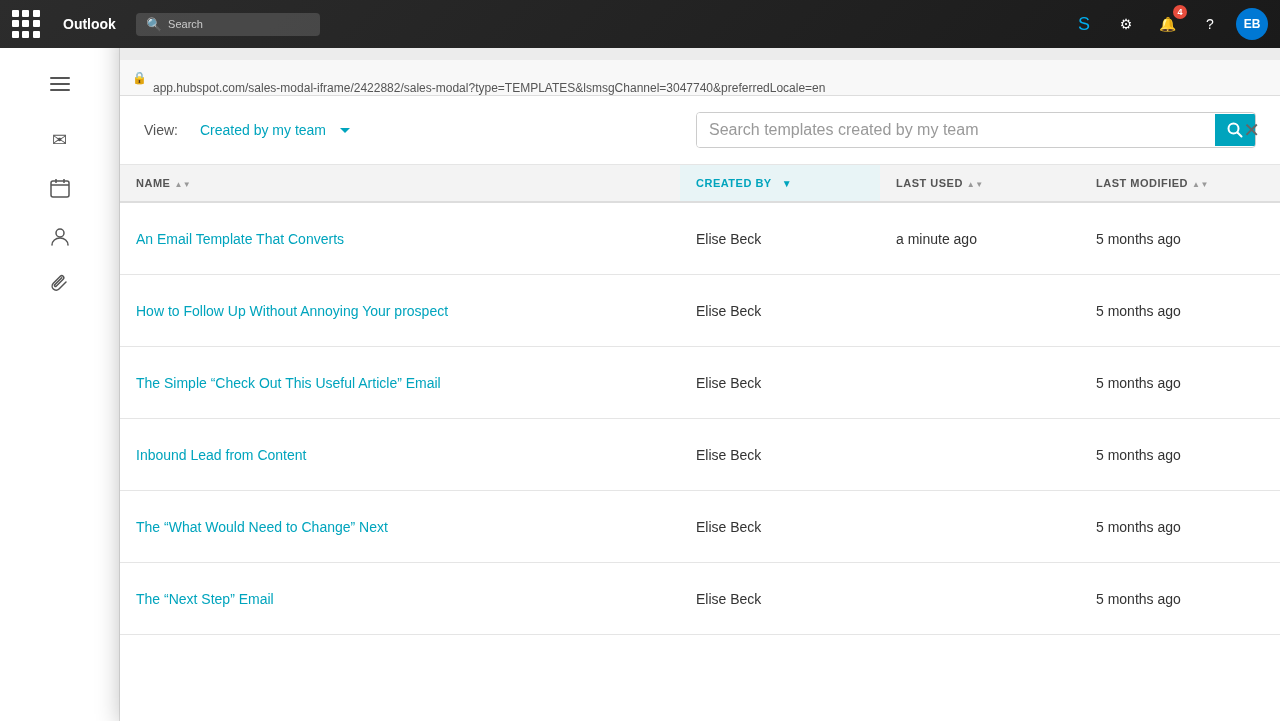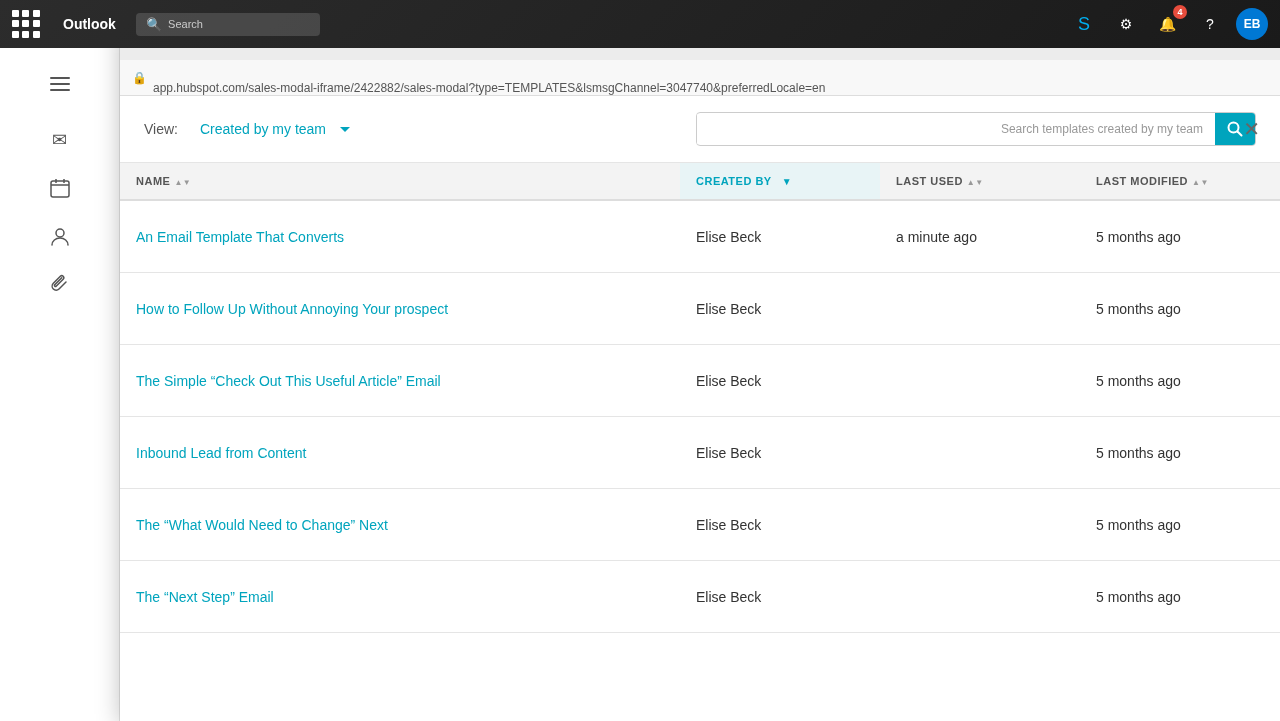--- a/index.html
+++ b/index.html
@@ -228,23 +228,22 @@
       border: 1px solid #ccc;
       border-radius: 4px;
       overflow: hidden;
       background: #fff;
     }
     .search-box input {
       flex: 1;
       border: none;
       outline: none;
       padding: 8px 12px;
-      font-size: 12px;
+      font-size: 16px;
       color: #4d7c0f;
-      text-align: right;
     }
     .search-box input::placeholder { color: #999; }
     .search-btn {
       background: #00a4bd;
       border: none;
       padding: 8px 12px;
       cursor: pointer;
       display: flex;
       align-items: center;
       justify-content: center;

